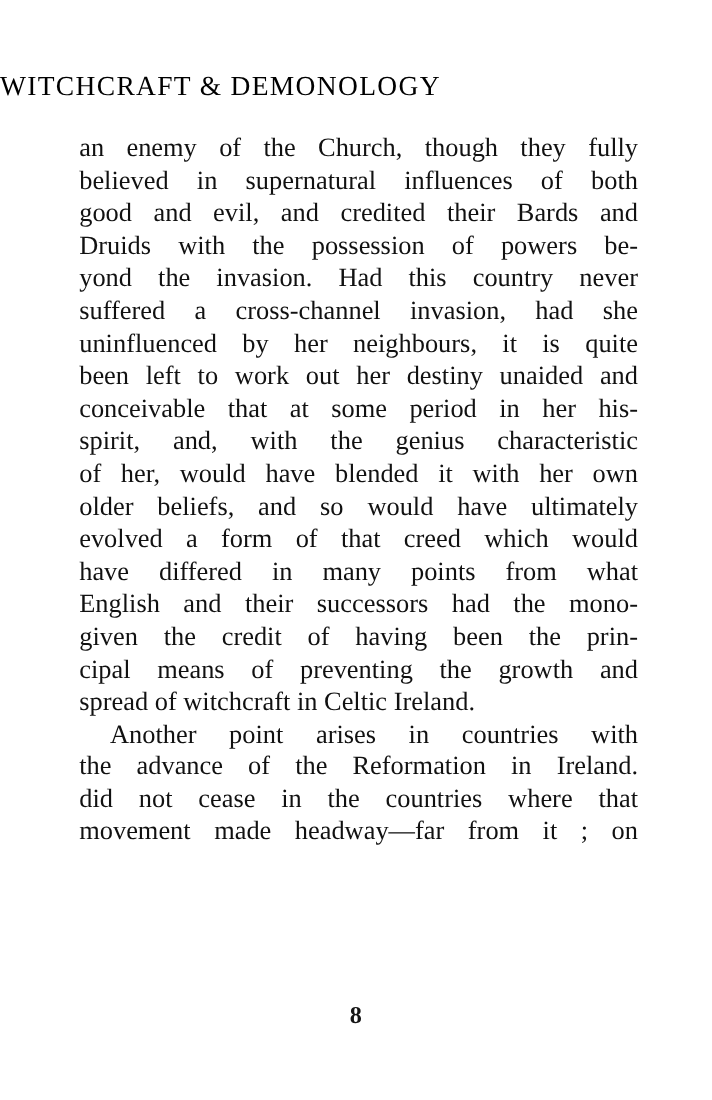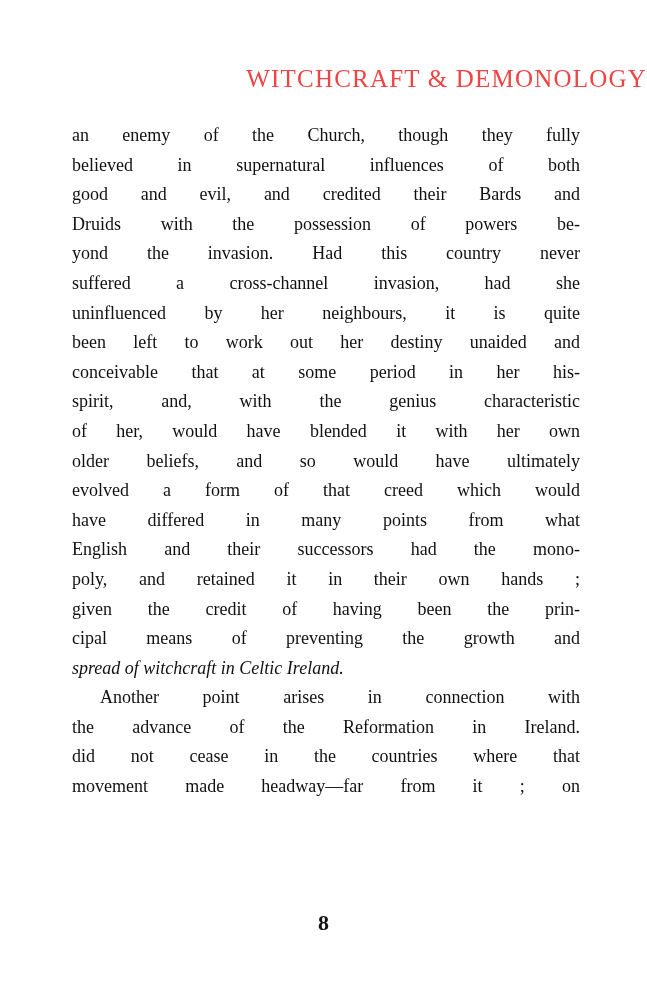--- a/index.html
+++ b/index.html
@@ -13,45 +13,44 @@
       position: relative;
       overflow: hidden;
       font-family: "Liberation Serif", "DejaVu Serif", serif;
       color: #111111;
     }
     .running-head {
       position: absolute;
       left: 0;
       top: 62px;
       width: 647px;
-      text-align: right;
+      text-align: left;
       font-size: 25px;
       letter-spacing: 1.2px;
       line-height: 34px;
-      color: #ef4444;
+      color: #000000;
     }
     .text-block {
       position: absolute;
       left: 72px;
       top: 121px;
       width: 508px;
     }
     .line {
       display: block;
       height: 29.6px;
       line-height: 29.6px;
-      font-size: 18px;
+      font-size: 24px;
       text-align: justify;
       text-align-last: justify;
       white-space: nowrap;
       overflow: visible;
     }
     .line.last {
       text-align-last: left;
-      font-style: italic;
     }
     .line.indent {
       padding-left: 28px;
     }
     .folio {
       position: absolute;
       left: 0;
       top: 908px;
       width: 647px;
       text-align: center;
@@ -79,28 +78,27 @@
       <span class="line">suffered a cross-channel invasion, had she</span>
       <span class="line">uninfluenced by her neighbours, it is quite</span>
       <span class="line">been left to work out her destiny unaided and</span>
       <span class="line">conceivable that at some period in her his-</span>
       <span class="line">spirit, and, with the genius characteristic</span>
       <span class="line">of her, would have blended it with her own</span>
       <span class="line">older beliefs, and so would have ultimately</span>
       <span class="line">evolved a form of that creed which would</span>
       <span class="line">have differed in many points from what</span>
       <span class="line">English and their successors had the mono-</span>
-      <span class="line">poly, and retained it in their own hands ;</span>
       <span class="line">given the credit of having been the prin-</span>
       <span class="line">cipal means of preventing the growth and</span>
       <span class="line last">spread of witchcraft in Celtic Ireland.</span>
     </div>
 
     <div>
-      <span class="line indent">Another point arises in connection with</span>
+      <span class="line indent">Another point arises in countries with</span>
       <span class="line">the advance of the Reformation in Ireland.</span>
       <span class="line">did not cease in the countries where that</span>
       <span class="line">movement made headway—far from it ; on</span>
     </div>
 
   </div>
 
   <div class="folio">8</div>
 
 </div>

